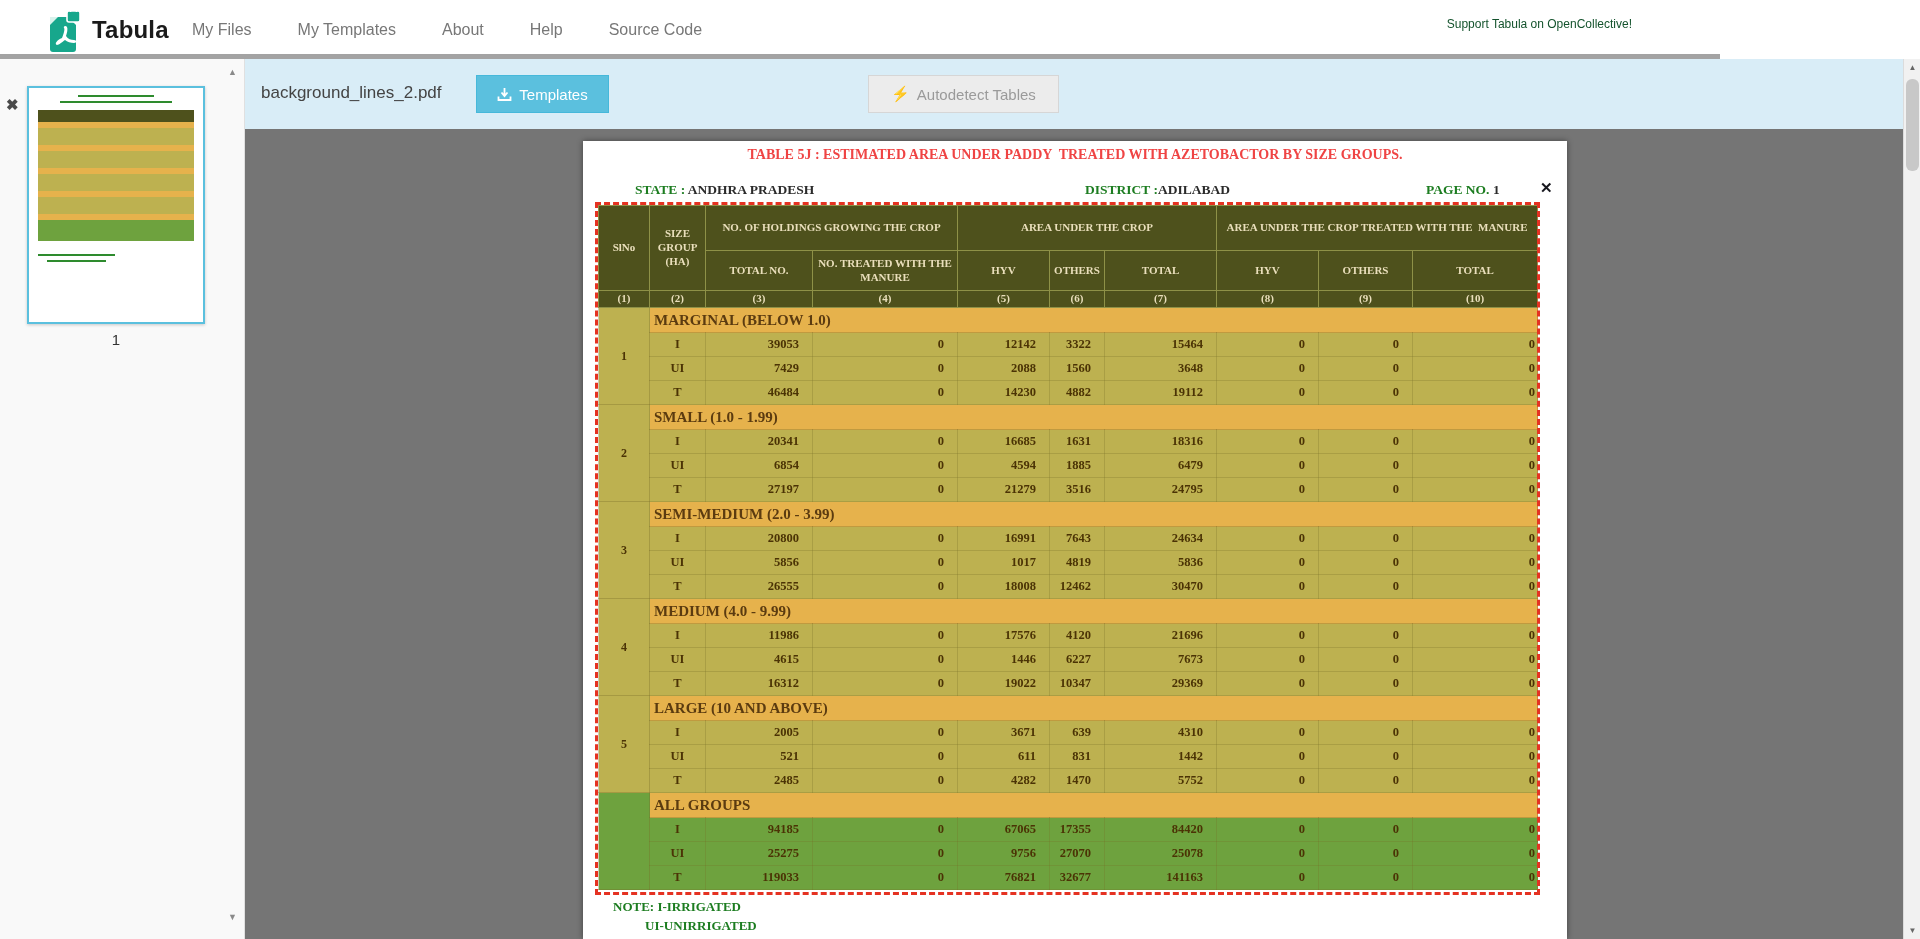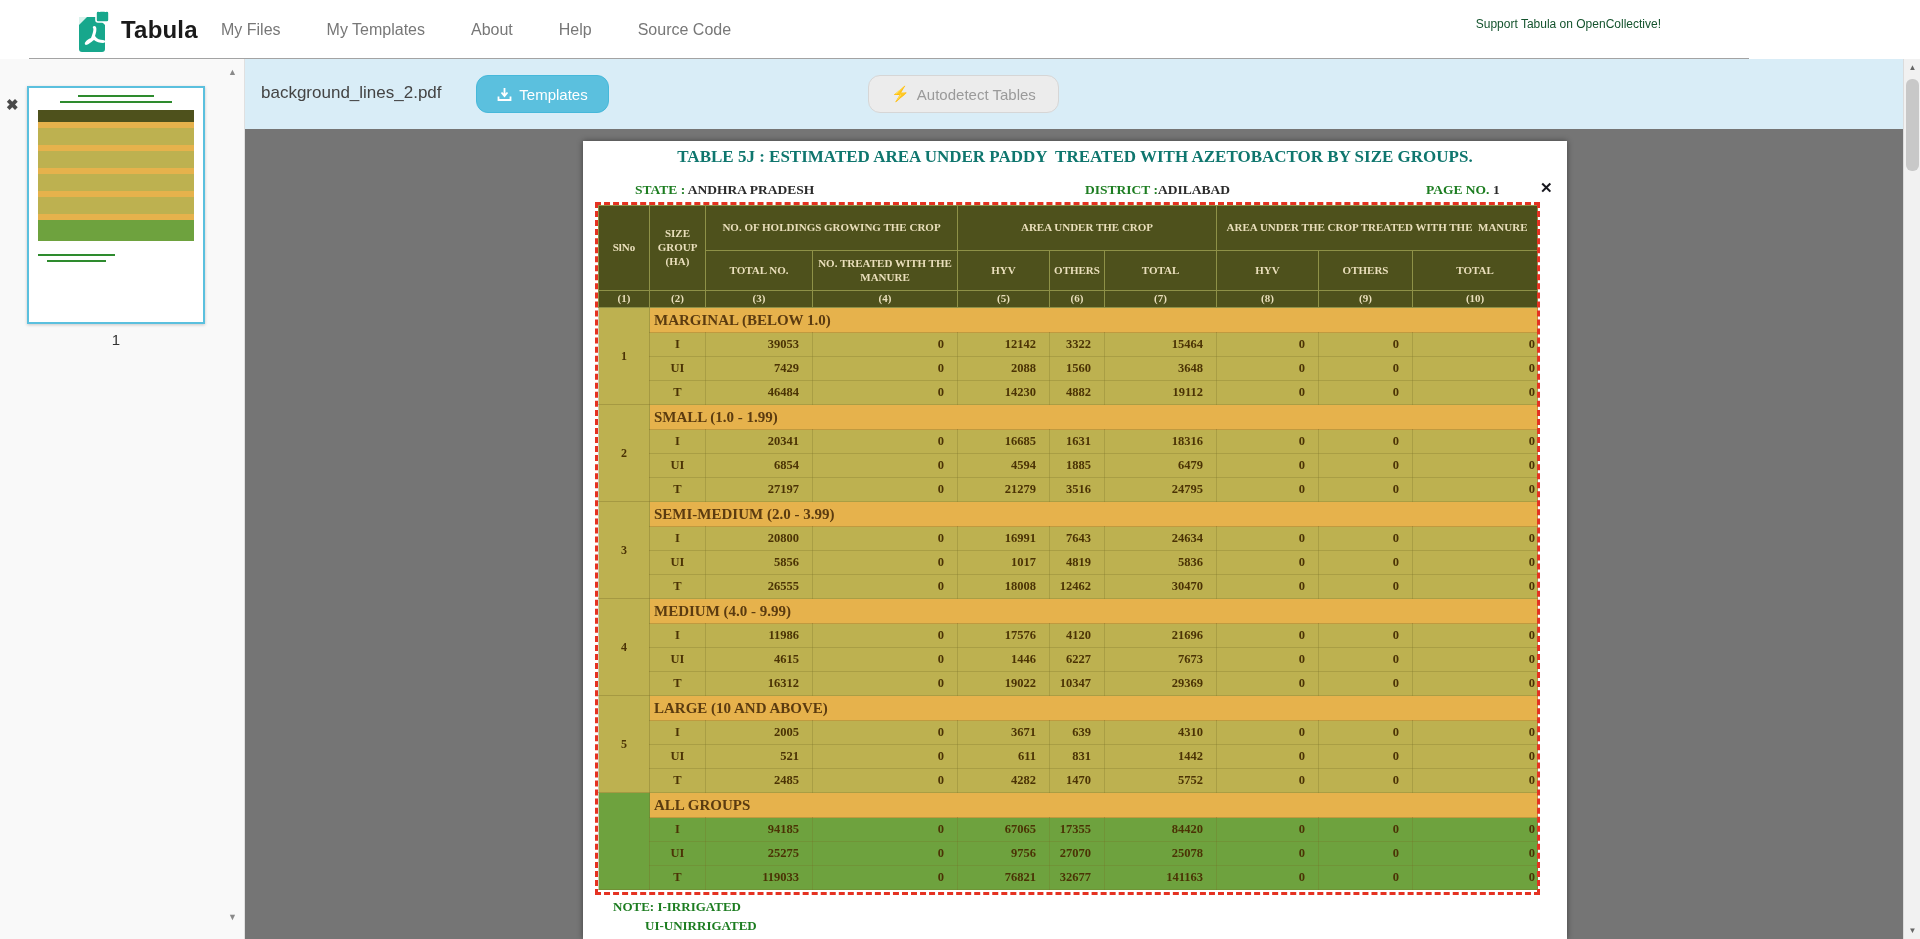--- a/index.html
+++ b/index.html
@@ -1,21 +1,21 @@
 <!DOCTYPE html>
 <html><head>
 <meta charset="utf-8">
 <style>
   * { margin:0; padding:0; box-sizing:border-box; }
   html,body { width:1920px; height:939px; overflow:hidden; background:#fff;
               font-family:"Liberation Sans", sans-serif; }
 
   
   .navbar { position:absolute; left:0; top:0; width:1720px; height:59px;
-            background:#fff; border-bottom:1px solid #a3a3a3; z-index:30;margin-left:29px; }
+            background:#fff; border-bottom:5px solid #a3a3a3; z-index:30; }
   .brand-wrap { position:absolute; left:44px; top:7px; display:flex; align-items:center; gap:10px; }
   .brand { font-size:24px; font-weight:bold; color:#1a1a1a; letter-spacing:.2px; }
   .nav-items { position:absolute; left:192px; top:0; height:59px; display:flex; align-items:center; gap:46px; }
   .nav-item { color:#777; font-size:16px; text-decoration:none; cursor:pointer; white-space:nowrap;text-align:right; }
   .support { position:absolute; right:88px; top:17px; color:#14532d; font-size:12px; text-decoration:none; cursor:pointer; }
 
   
   .sidebar { position:absolute; left:0; top:59px; width:245px; height:880px;
              background:#f9f9f9; border-right:1px solid #e0e0e0; }
   .thumb-close { position:absolute; left:6px; top:37px; font-size:15px; color:#4a4a4a;
@@ -29,38 +29,38 @@
   .mini-rows { height:17px; background:#bdb150; }
   .mini-green{ height:21px; background:#6ea23e; }
   .thumb-num { position:absolute; left:27px; top:272px; width:178px; text-align:center;
                font-size:15px; color:#333; }
   .side-arrow { position:absolute; font-size:9px; color:#8a8a8a; left:228px; cursor:pointer; }
   .side-arrow.up { top:8px; } .side-arrow.down { top:853px; }
 
   
   .toolbar { position:absolute; left:245px; top:59px; width:1658px; height:70px; background:#d9edf7; }
   .filename { position:absolute; left:16px; top:24px; font-size:17px; color:#444; }
-  .btn { position:absolute; top:16px; height:38px; border-radius:12px; font-size:15px;
+  .btn { position:absolute; top:16px; height:38px; border-radius:0; font-size:15px;
          display:flex; align-items:center; gap:7px; padding:0 14px; cursor:pointer;
          border:1px solid transparent; font-family:"Liberation Sans",sans-serif; }
   .btn-templates { left:231px; width:133px; background:#5bc0de; border-color:#46b8da; color:#fff; justify-content:center; }
   .btn-clear { left:389px; width:205px; background:linear-gradient(#ffffff,#efefef); border-color:#ccc; color:#333;
                justify-content:center; box-shadow:0 1px 2px rgba(0,0,0,.12); }
   .btn-auto { left:623px; width:191px; background:#ececec; border-color:#d6d6d6; color:#9a9a9a;
               justify-content:center; cursor:not-allowed; }
   .btn-export { left:1298px; width:310px; background:#54a754; border-color:#4a9a4a; color:#fff; justify-content:center; }
   .bolt { font-size:15px; }
 
   
   .viewer { position:absolute; left:245px; top:129px; width:1658px; height:810px; background:#757575; }
   .pdf-page { position:absolute; left:338px; top:12px; width:984px; height:798px; background:#fff;
               box-shadow:0 0 6px rgba(0,0,0,.45);
               font-family:"Liberation Serif","DejaVu Serif",serif; }
   .doc-title { position:absolute; left:0; top:6px; width:100%; text-align:center;
-               color:#0f766e; font-weight:bold; font-size:17px; white-space:pre-wrap; }
+               color:#ef4444; font-weight:bold; font-size:14px; white-space:pre-wrap; }
   .doc-meta { position:absolute; left:0; top:41px; width:100%; font-size:13.5px; font-weight:bold; color:#2b2b2b; }
   .green-lbl { color:#1d7d21; }
   .meta-state { position:absolute; left:52px; }
   .meta-district { position:absolute; left:502px; }
   .meta-page { position:absolute; left:843px; }
 
   
   .doc-table { position:absolute; left:15px; top:64px; width:939px; border-collapse:collapse;
                table-layout:fixed; }
   .doc-table th { background:#4e511c; color:#ead/fbc; }

